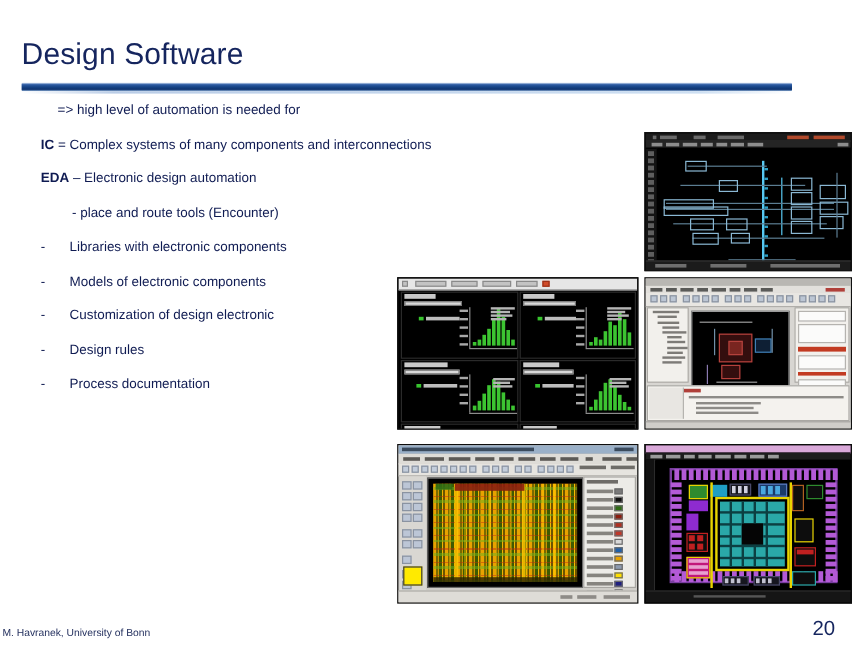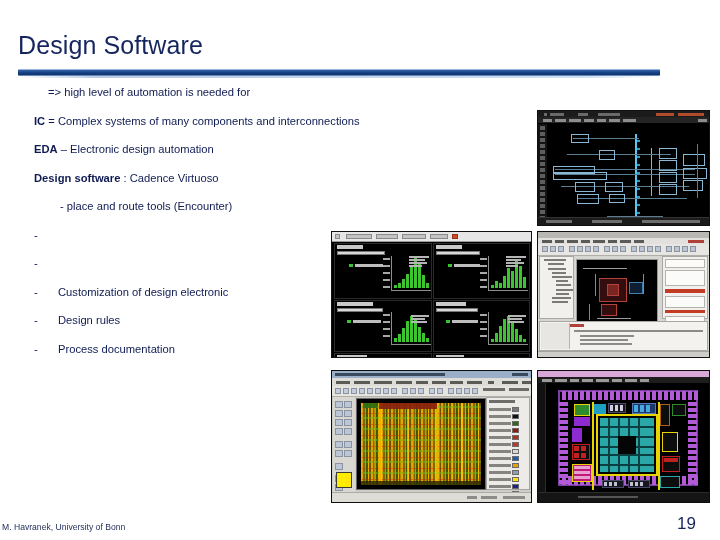--- a/index.html
+++ b/index.html
@@ -336,31 +336,32 @@
 
 <div id="body-text">
 
   <div class="line ind1"><span>=&gt; high level of automation is needed for</span></div>
 
   <div class="line ind0"><b>IC</b><span> = Complex systems of many components and interconnections</span></div>
 
 
   <div class="line ind0"><b>EDA</b><span> – Electronic design automation</span></div>
 
-  <div class="line ind0"><b>Design software</b><span> : Cadence Virtuoso</span></div>
 
   <div class="line ind3">- place and route tools (Encounter)</div>
 
 
   <div class="bullet-row">
       <span class="dash">-</span>
+      <span>Libraries with electronic components</span>
     </div>
 
   <div class="bullet-row">
       <span class="dash">-</span>
+      <span>Models of electronic components</span>
     </div>
 
   <div class="bullet-row">
       <span class="dash">-</span>
       <span>Customization of design electronic</span>
     </div>
 
   <div class="bullet-row">
       <span class="dash">-</span>
       <span>Design rules</span>
@@ -977,13 +978,13 @@
 
     <div class="blk" style="left:46px;top:18px;width:2px;height:88px;background:#e8d400"></div>
     <div class="blk" style="left:112px;top:18px;width:2px;height:88px;background:#e8d400"></div>
   </div>
   <div class="ch-foot">
     <span style="position:absolute;left:40px;top:3px;width:60px;height:2px;background:#555"></span>
   </div>
 </div>
 
 <div id="footer-note">M. Havranek, University of Bonn</div>
-<div id="page-number">19</div>
+<div id="page-number">20</div>
 
 </body></html>

